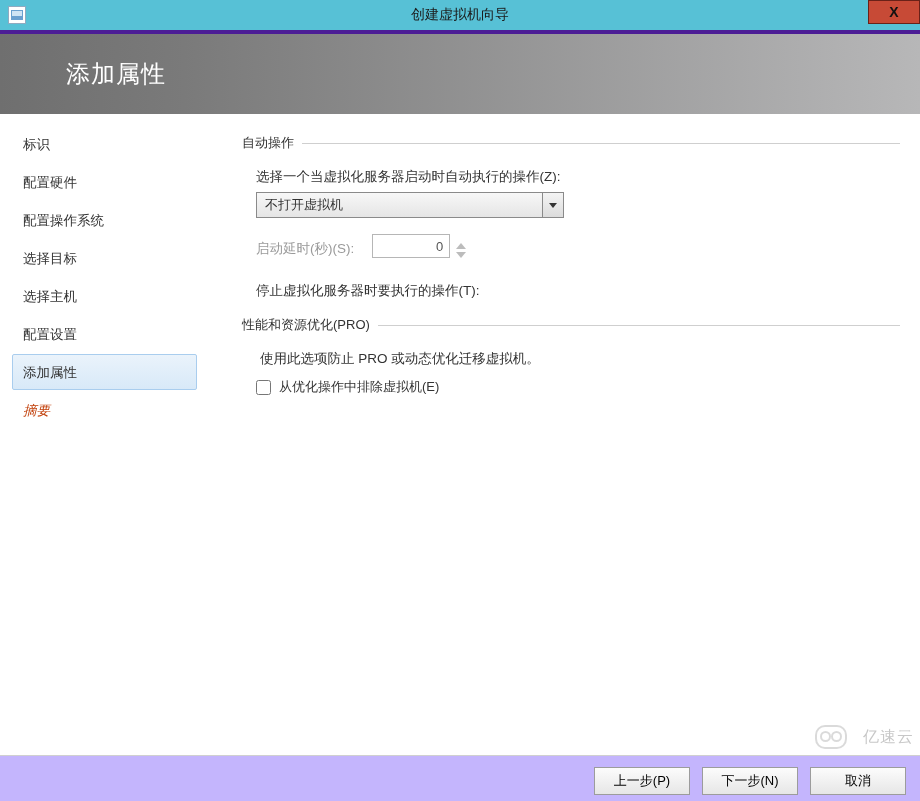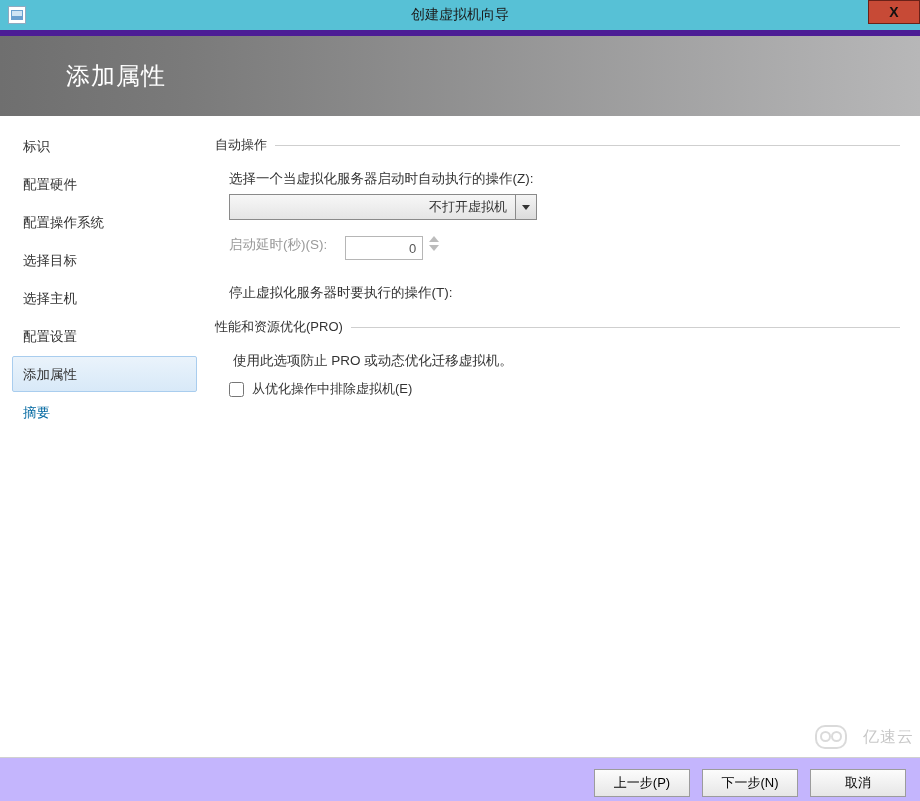--- a/index.html
+++ b/index.html
@@ -2,21 +2,21 @@
 <html><head>
 <meta charset="utf-8">
 <style>
   html, body {
     margin: 0; padding: 0; width: 920px; height: 801px;
     font-family: "Microsoft YaHei", "Segoe UI", Tahoma, sans-serif;
     font-size: 13px; color: #333; background: #fff;
     overflow: hidden;
   }
   .titlebar {
-    height: 30px; background: #57c1d6; border-bottom: 6px solid #4c1d95;
+    height: 30px; background: #57c1d6; border-bottom: 4px solid #4c1d95;
     display: flex; align-items: center; position: relative;
   }
   .titlebar .app-icon {
     width: 16px; height: 16px; margin: 0 8px; background: #fff;
     border: 1px solid #8faac0; display: flex; align-items: center; justify-content: center;
   }
   .titlebar .app-icon svg { width: 12px; height: 10px; }
   .titlebar .title {
     position: absolute; left: 0; right: 0; text-align: center;
     pointer-events: none; font-size: 14px; color: #1b1b1b;
@@ -35,64 +35,65 @@
     display: flex; align-items: center;
   }
   .header-band .heading {
     color: #fff; font-size: 24px; font-weight: 300;
     margin-left: 66px; letter-spacing: 1px;
   }
 
   .body-area {
     display: flex; height: calc(801px - 30px - 80px - 50px);
     background: #fff;
+    gap: 27px;
   }
   .sidebar {
     width: 205px; padding: 12px 8px 0 12px; box-sizing: border-box;
   }
   .nav-item {
     height: 36px; line-height: 36px; padding-left: 10px;
     font-size: 13.5px; color: #333; cursor: default;
     border: 1px solid transparent; border-radius: 2px;
     box-sizing: border-box; margin-bottom: 2px;
   }
   .nav-item.selected {
     background: linear-gradient(#eaf3fb, #d8e9f8);
     border: 1px solid #a9cdee;
   }
-  .nav-item.muted { color: #0369a1; }
+  .nav-item.muted { color: #c2410c; font-style: italic; }
 
   .content {
     flex: 1; padding: 14px 20px 0 10px; box-sizing: border-box;
   }
 
   .group-header {
     display: flex; align-items: center; margin-bottom: 16px; margin-top: 6px;
   }
   .group-header .gh-label { color: #333; font-size: 13px; white-space: nowrap; }
   .group-header .gh-line { flex: 1; height: 1px; background: #cfcfcf; margin-left: 8px; }
 
   .field-row { margin: 0 0 16px 14px; }
   .field-label { margin-bottom: 6px; font-size: 13.5px; }
   .select-box {
     width: 308px; height: 26px; display: flex; border: 1px solid #8a8a8a;
-    background: linear-gradient(#f7f7f7, #e5e5e5); box-sizing: border-box; text-align: right;
+    background: linear-gradient(#f7f7f7, #e5e5e5); box-sizing: border-box;
   }
   .select-box .sel-text { flex: 1; padding: 0 8px; line-height: 24px; font-size: 13px; }
   .select-box .sel-btn {
     width: 20px; border-left: 1px solid #8a8a8a;
     background: linear-gradient(#f4f4f4, #dcdcdc);
     display: flex; align-items: center; justify-content: center;
   }
   .select-box .sel-btn::after {
     content: ""; border-left: 4px solid transparent; border-right: 4px solid transparent;
     border-top: 5px solid #333;
   }
 
-  .delay-row { display: flex; align-items: flex-start; margin: 0 0 24px 14px; }
+  .delay-row { display: flex; align-items: flex-end; margin: 0 0 24px 14px; }
   .delay-label { color: #9a9a9a; margin-right: 18px; font-size: 13.5px; }
   .num-input {
     width: 78px; height: 24px; border: 1px solid #b6b6b6; box-sizing: border-box;
     text-align: right; padding: 0 6px; font-size: 13px; color: #555;
     background: #fff;
   }
   .spinner {
     display: flex; flex-direction: column; margin-left: 6px;
   }
   .spinner div {

